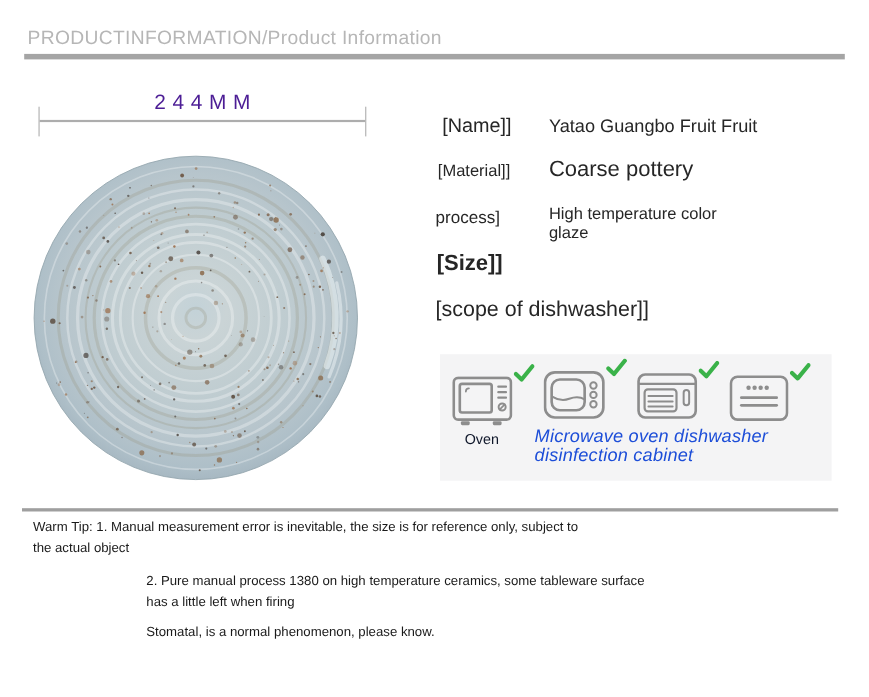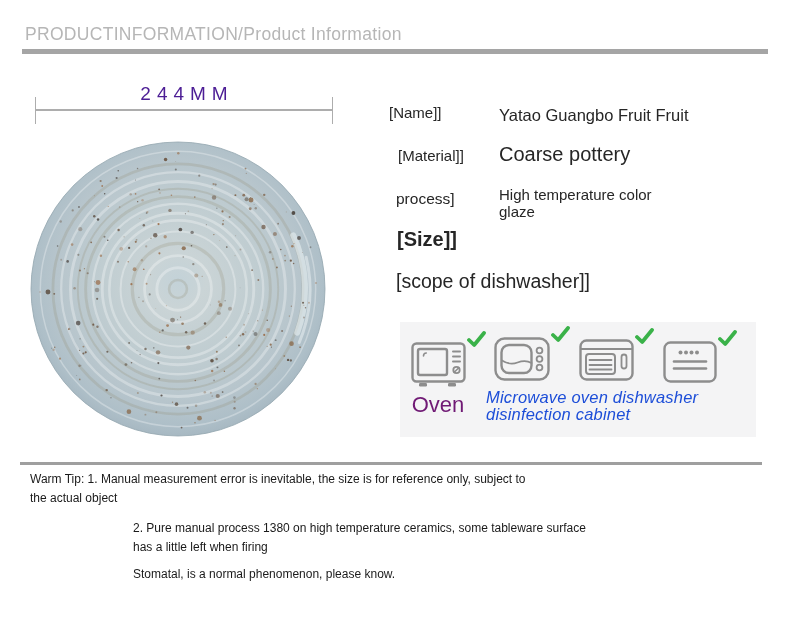--- a/index.html
+++ b/index.html
@@ -15,40 +15,40 @@
          border-left:1.5px solid #adadad;border-right:1.5px solid #adadad;}
   .ruler-line{position:absolute;left:0;right:0;top:12px;height:1.5px;background:#adadad;}
   .ruler-label{position:absolute;left:50%;top:-14px;transform:translateX(-50%);
                font-size:19px;letter-spacing:6px;color:#4c1d95;white-space:nowrap;margin-left:3px;}
 
   
   .plate-wrap{position:absolute;left:29px;top:140px;width:298px;height:298px;}
 
   
   .spec{position:absolute;white-space:nowrap;color:#262626;}
-  .lbl-name{left:389px;top:104px;font-size:15px;}
+  .lbl-name{left:402px;top:104px;font-size:18px;}
   .val-name{left:499px;top:106px;font-size:16.5px;}
   .lbl-material{left:398px;top:147px;font-size:15px;}
   .val-material{left:499px;top:143px;font-size:20px;}
   .lbl-process{left:396px;top:190px;font-size:15.5px;text-align:center;}
   .val-process{left:499px;top:186px;font-size:15px;width:185px;line-height:17px;white-space:normal;}
   .lbl-size{left:397px;top:228px;font-size:20px;font-weight:bold;}
   .val-size{left:498px;top:232px;font-size:17px;}
   .scope-heading{position:absolute;left:396px;top:270px;font-size:19.5px;color:#262626;}
 
   
   .scope-box{position:absolute;left:400px;top:322px;width:356px;height:115px;background:#f4f4f5;}
   .icon-wrap{position:absolute;}
   .iw-oven{left:11px;top:20px;}
   .iw-micro{left:94px;top:15px;}
   .iw-dish{left:179px;top:17px;}
   .iw-cab{left:263px;top:19px;}
   .check{position:absolute;top:-11px;right:-20px;}
   .scope-label-oven{position:absolute;left:8px;top:70px;width:60px;text-align:center;
-                    font-size:22px;color:#701a75;}
+                    font-size:13px;color:#0f172a;}
   .scope-label-combined{position:absolute;left:86px;top:67px;width:240px;
                         font-size:16.5px;line-height:16.5px;letter-spacing:.2px;color:#1d4ed8;font-style:italic;}
 
   
   .divider{position:absolute;left:20px;top:462px;width:742px;height:3px;background:#9f9f9f;}
   .tip{position:absolute;color:#1a1a1a;}
   .tip div{font-size:12px;line-height:19px;white-space:nowrap;}
   .tip-p1{left:30px;top:470px;}
   .tip-p2{left:133px;top:519px;}
   .tip-p3{left:133px;top:565px;}

